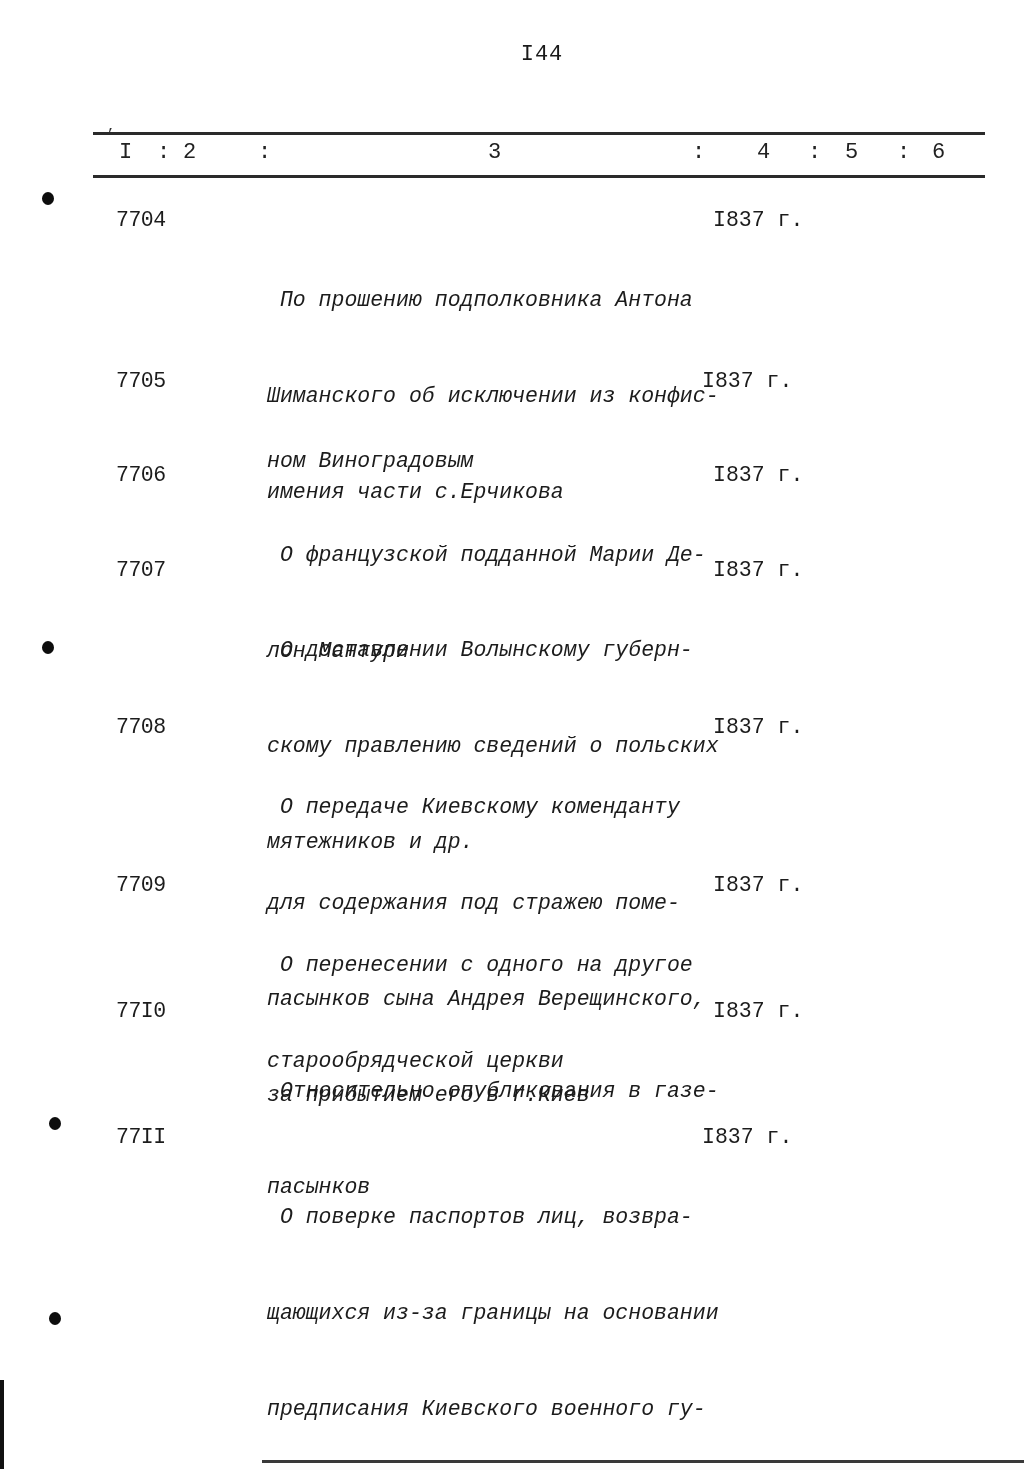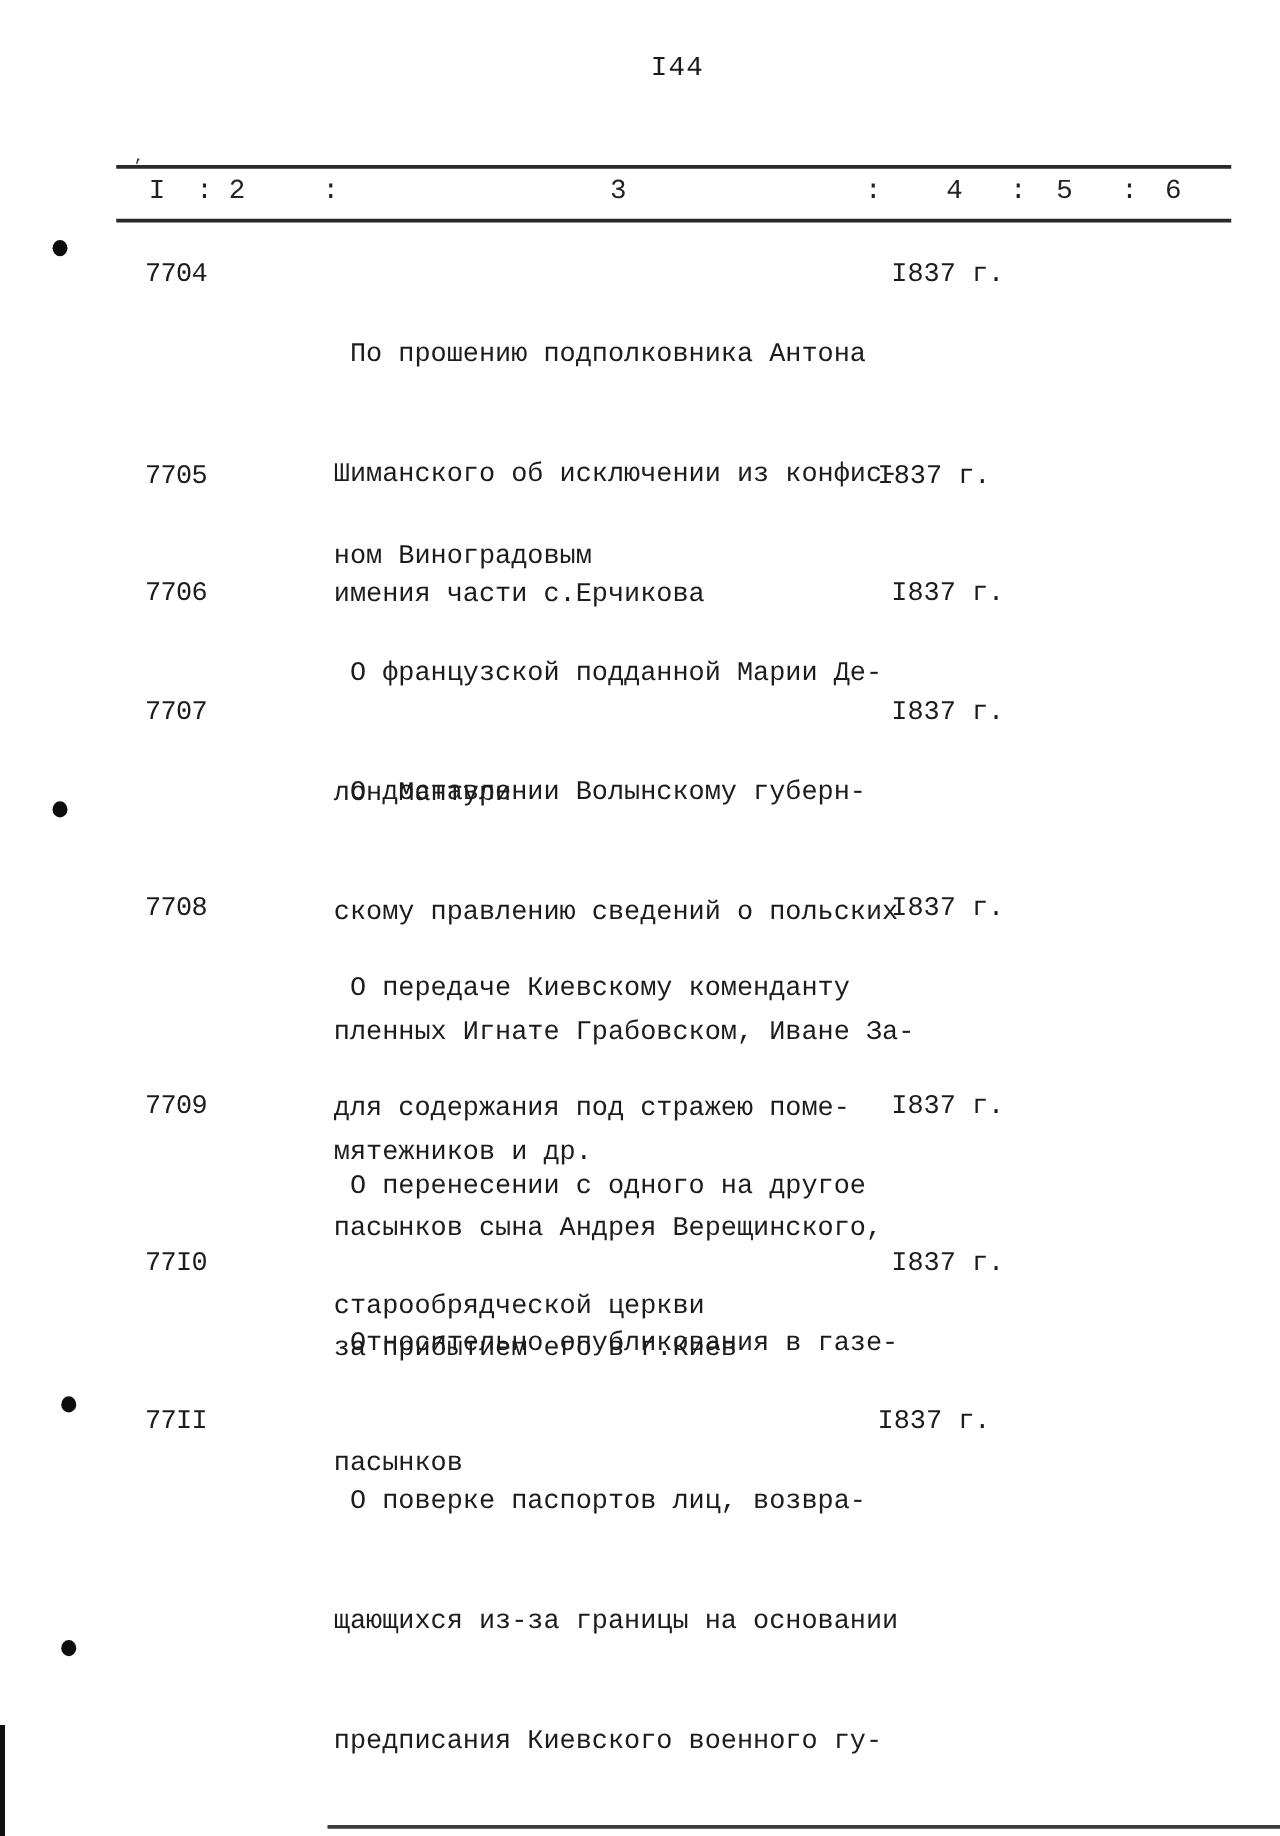--- a/index.html
+++ b/index.html
@@ -19,21 +19,21 @@
   .tick-mark { position: absolute; top: 118px; left: 107px; font-size: 14px; color: #333; }
 
   .header-row {
     position: absolute; top: 140px; left: 0; width: 1024px; height: 30px;
     font-size: 22px; color: #222;
   }
   .header-row span { position: absolute; top: 0; }
 
   .entry { position: absolute; left: 0; width: 1024px; font-size: 21.5px; line-height: 32px; }
   .entry .num { position: absolute; left: 116px; top: 0; letter-spacing: -0.5px; }
-  .entry .desc { position: absolute; left: 267px; top: 0; white-space: pre; }
+  .entry .desc { position: absolute; left: 267px; top: 16px; white-space: pre; font-style: italic; }
   .entry .year { position: absolute; left: 713px; top: 0; white-space: pre; }
 
   .hole { position: absolute; width: 12px; height: 13px; border-radius: 50%; background: #0d0d0d; }
 </style>
 </head>
 <body>
 
 <div class="page-number">I44</div>
 
 <div class="tick-mark">,</div>
@@ -80,21 +80,20 @@
     <div>лон Мантури</div>
   </div>
   <span class="year">I837 г.</span>
 </div>
 
 <div class="entry" style="top:554px">
   <span class="num">7707</span>
   <div class="desc">
     <div> О доставлении Волынскому губерн-</div>
     <div>скому правлению сведений о польских</div>
-    <div>пленных Игнате Грабовском, Иване За-</div>
     <div>мятежников и др.</div>
   </div>
   <span class="year">I837 г.</span>
 </div>
 
 <div class="entry" style="top:711px">
   <span class="num">7708</span>
   <div class="desc">
     <div> О передаче Киевскому коменданту</div>
     <div>для содержания под стражею поме-</div>

